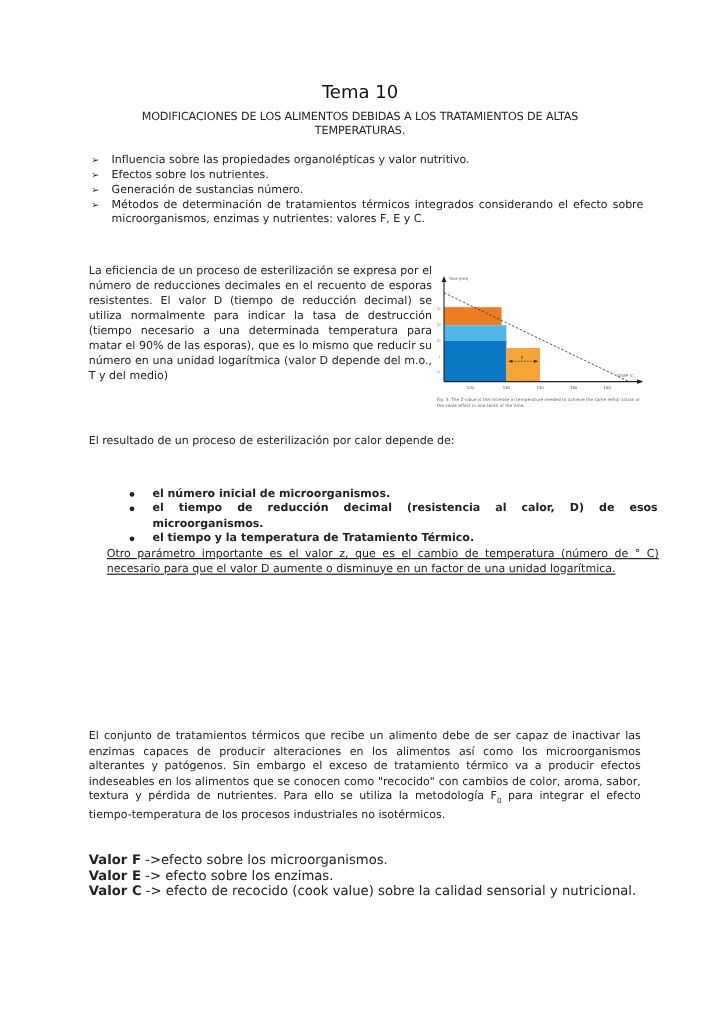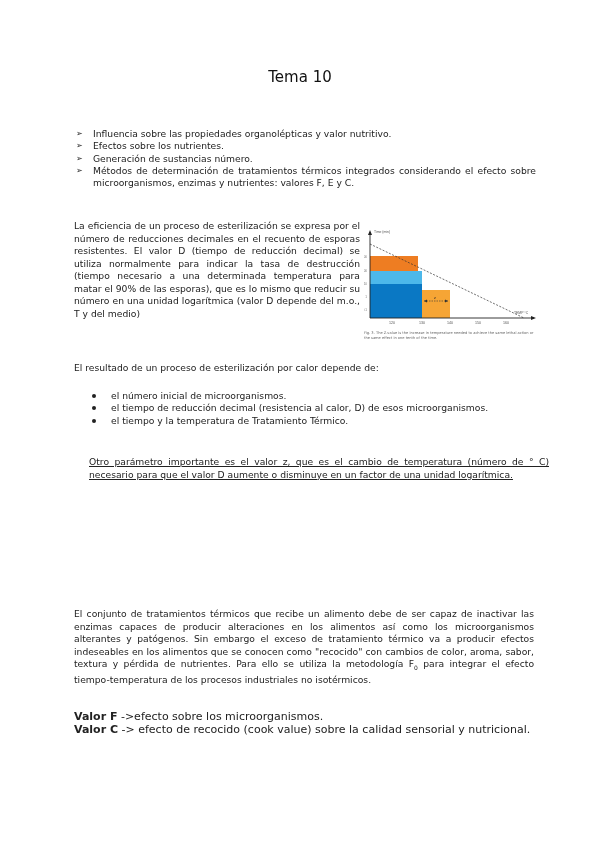--- a/index.html
+++ b/index.html
@@ -10,42 +10,43 @@
            font-size: 15px; color: #111; }
   .subtitle { position: absolute; top: 92px; left: 80px; width: 440px; text-align: center;
               font-size: 9.3px; line-height: 12px; color: #222; letter-spacing: -0.1px; }
   .arrow-list { position: absolute; top: 128px; left: 76px; width: 460px; font-size: 9.2px;
                 line-height: 12.3px; margin: 0; padding: 0; list-style: none; }
   .arrow-list li { position: relative; padding-left: 17px; text-align: justify; }
   .arrow-list li .bullet { position: absolute; left: 0; top: 0; font-size: 8px; }
   .para { position: absolute; font-size: 9.2px; line-height: 12.5px; text-align: justify; margin: 0; }
   .p1 { top: 220px; left: 74px; width: 286px; }
   .p2 { top: 362px; left: 74px; width: 460px; }
-  .dot-list { position: absolute; top: 390px; left: 92px; width: 440px; margin: 0; padding: 0;
-              list-style: none; font-size: 9.2px; line-height: 12.3px; }
+  .dot-list { position: absolute; top: 390px; left: 92px; width: 440px; margin: 16px; padding: 0;
+              list-style: none; font-size: 9.2px; line-height: 12.3px; font-weight: bold; }
   .dot-list li { position: relative; padding-left: 19px; text-align: justify; }
   .dot-list li .dot { position: absolute; left: 0; top: 4px; width: 4px; height: 4px;
                       background: #222; border-radius: 50%; }
   .p3 { top: 456px; left: 89px; width: 460px; text-decoration: underline; }
   .section-head { position: absolute; top: 571px; left: 80px; width: 440px; text-align: center;
                   font-size: 9.2px; line-height: 12px; color: #3a3acb; }
   .p4 { top: 608px; left: 74px; width: 460px; }
   .valores { position: absolute; top: 710px; left: 74px; width: 460px; font-size: 11px; line-height: 13px; }
   .valores b { font-weight: bold; }
   .figure { position: absolute; left: 364px; top: 226px; width: 175px; height: 125px; }
   .fig-caption { position: absolute; left: 0; top: 105px; width: 175px; font-size: 3.6px;
                  line-height: 5px; color: #666; }
   sub { font-size: 6px; }
 </style>
 </head>
 <body>
 
 <div class="page">
 
   <div class="title">Tema 10</div>
+  <div class="subtitle">MODIFICACIONES DE LOS ALIMENTOS DEBIDAS A LOS TRATAMIENTOS DE ALTAS TEMPERATURAS.</div>
 
   <ul class="arrow-list">
     <li><span class="bullet">➢</span><span>Influencia sobre las propiedades organolépticas y valor nutritivo.</span></li>
     <li><span class="bullet">➢</span><span>Efectos sobre los nutrientes.</span></li>
     <li><span class="bullet">➢</span><span>Generación de sustancias número.</span></li>
     <li><span class="bullet">➢</span><span>Métodos de determinación de tratamientos térmicos integrados considerando el efecto sobre microorganismos, enzimas y nutrientes: valores F, E y C.</span></li>
   </ul>
 
   <p class="para p1">La eficiencia de un proceso de esterilización se expresa por el número de reducciones decimales en el recuento de esporas resistentes. El valor D (tiempo de reducción decimal) se utiliza normalmente para indicar la tasa de destrucción (tiempo necesario a una determinada temperatura para matar el 90% de las esporas), que es lo mismo que reducir su número en una unidad logarítmica (valor D depende del m.o., T y del medio)</p>
 
@@ -101,16 +102,17 @@
 
   <p class="para p3">Otro parámetro importante es el valor z, que es el cambio de temperatura (número de ° C) necesario para que el valor D aumente o disminuye en un factor de una unidad logarítmica.</p>
 
   <div class="section-head">
   </div>
 
   <p class="para p4"><span>El conjunto de tratamientos térmicos que recibe un alimento debe de ser capaz de inactivar las enzimas capaces de producir alteraciones en los alimentos así como los microorganismos alterantes y patógenos. Sin embargo el exceso de tratamiento térmico va a producir efectos indeseables en los alimentos que se conocen como "recocido" con cambios de color, aroma, sabor, textura y pérdida de nutrientes. Para ello se utiliza la metodología F</span><sub>0</sub><span> para integrar el efecto tiempo-temperatura de los procesos industriales no isotérmicos.</span></p>
 
   <div class="valores">
     <div><b>Valor F</b><span> -&gt;efecto sobre los microorganismos.</span></div>
+    <div><b>Valor E</b><span> -&gt; efecto sobre los enzimas.</span></div>
     <div><b>Valor C</b><span> -&gt; efecto de recocido (cook value) sobre la calidad sensorial y nutricional.</span></div>
   </div>
 
 </div>
 
 </body></html>

